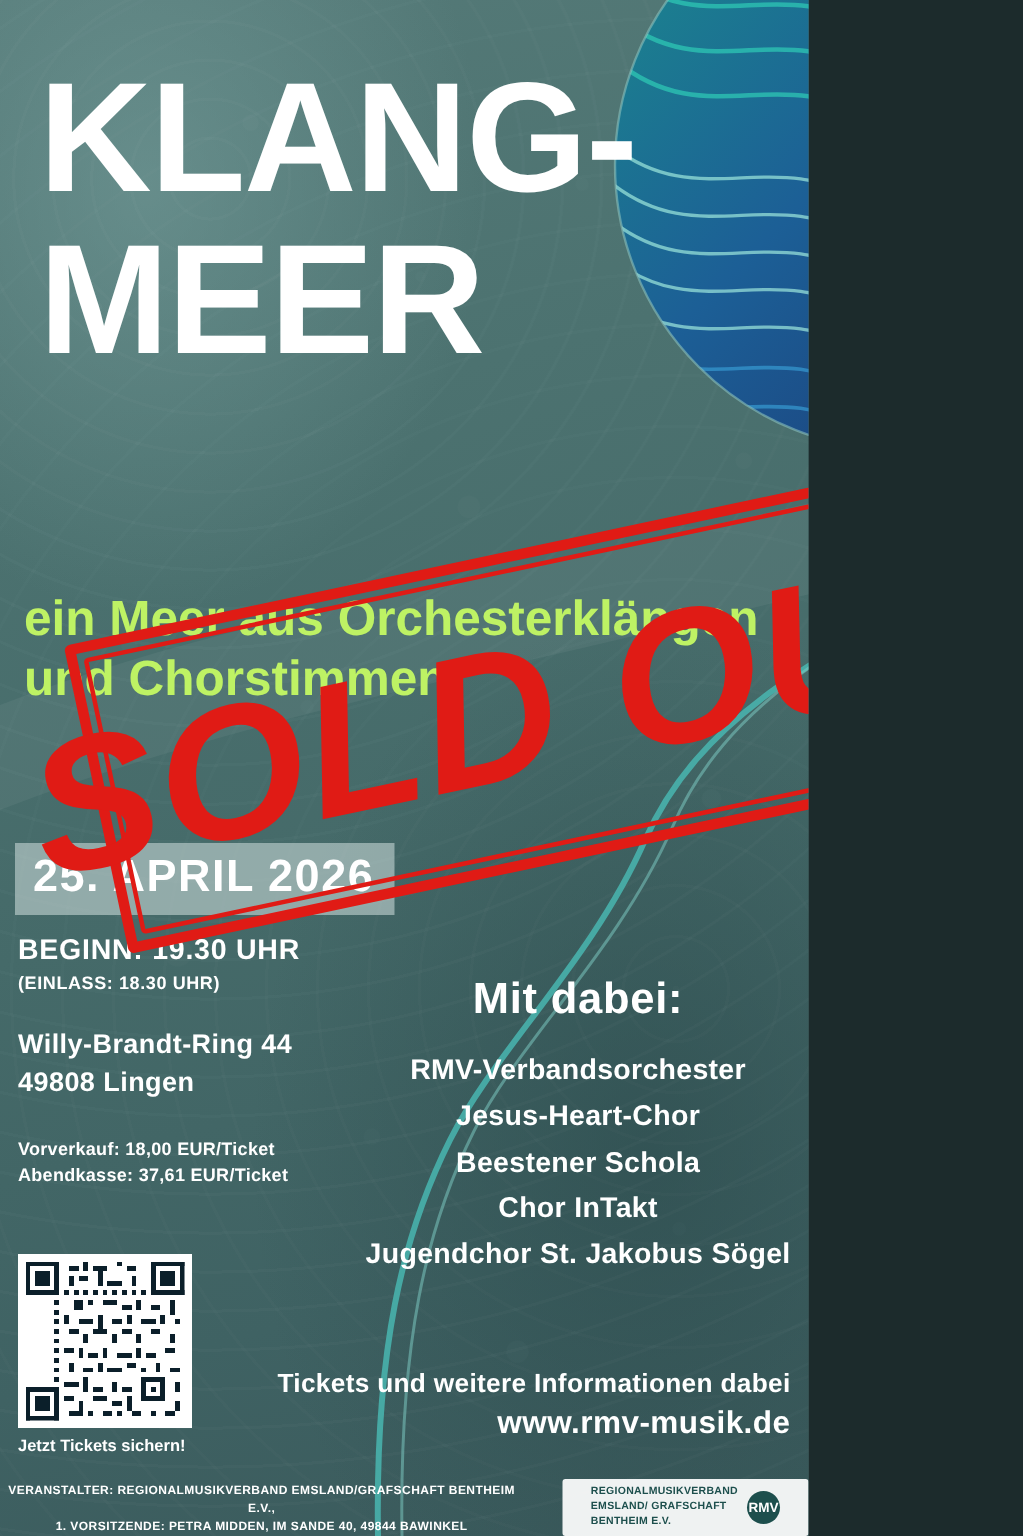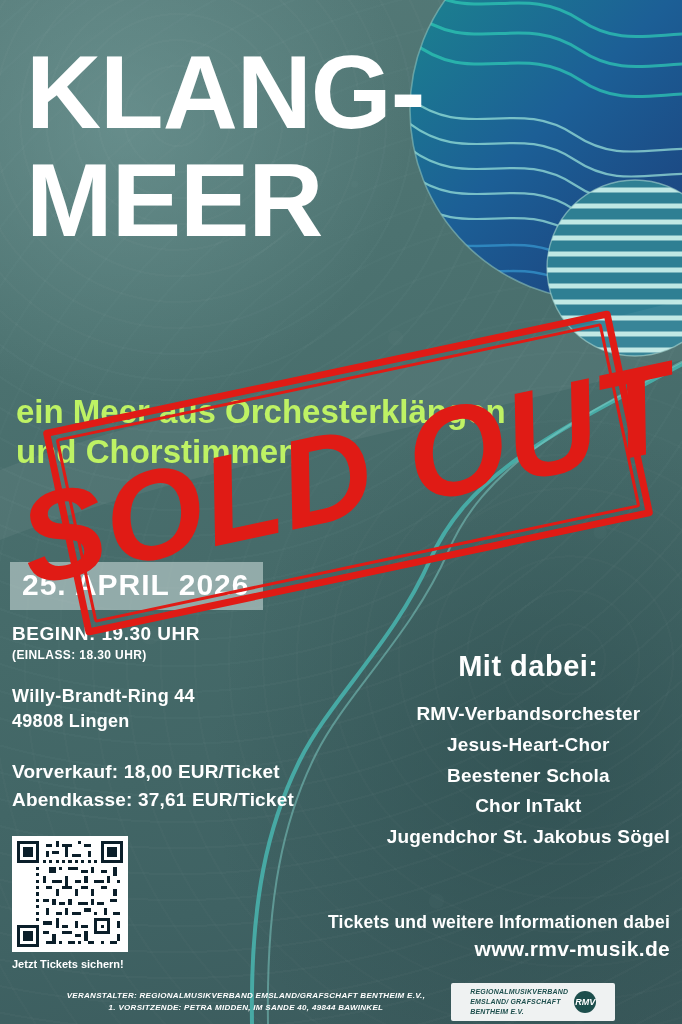--- a/index.html
+++ b/index.html
@@ -5,21 +5,21 @@
   html, body {
     margin: 0;
     padding: 0;
     background: #1c2b2c;
   }
   body {
     font-family: "Liberation Sans", sans-serif;
   }
   #poster {
     position: relative;
-    width: 682px;
+    width: 539px;
     height: 1024px;
     overflow: hidden;
     background: #4d706e;
     color: #ffffff;
   }
 
   
   .bg-base {
     position: absolute;
     inset: 0;
@@ -134,21 +134,21 @@
     font-size: 18px;
     font-weight: 700;
     line-height: 1.38;
     letter-spacing: .3px;
   }
 
   .price-block {
     position: absolute;
     left: 12px;
     top: 758px;
-    font-size: 19px;
+    font-size: 12px;
     font-weight: 700;
     line-height: 1.45;
     letter-spacing: .2px;
   }
 
   .qr-wrap {
     position: absolute;
     left: 12px;
     top: 836px;
   }
@@ -203,24 +203,23 @@
     margin-top: 4px;
   }
 
   .footer {
     position: absolute;
     left: 0;
     right: 0;
     bottom: 0;
     height: 44px;
     display: flex;
-    align-items: center;
+    align-items: flex-end;
     justify-content: center;
     gap: 26px;
-    font-style: italic;
   }
   .footer-text {
     text-align: center;
     font-size: 8px;
     font-weight: 700;
     letter-spacing: .3px;
     line-height: 1.5;
     text-transform: uppercase;
   }
   .footer-logo {

